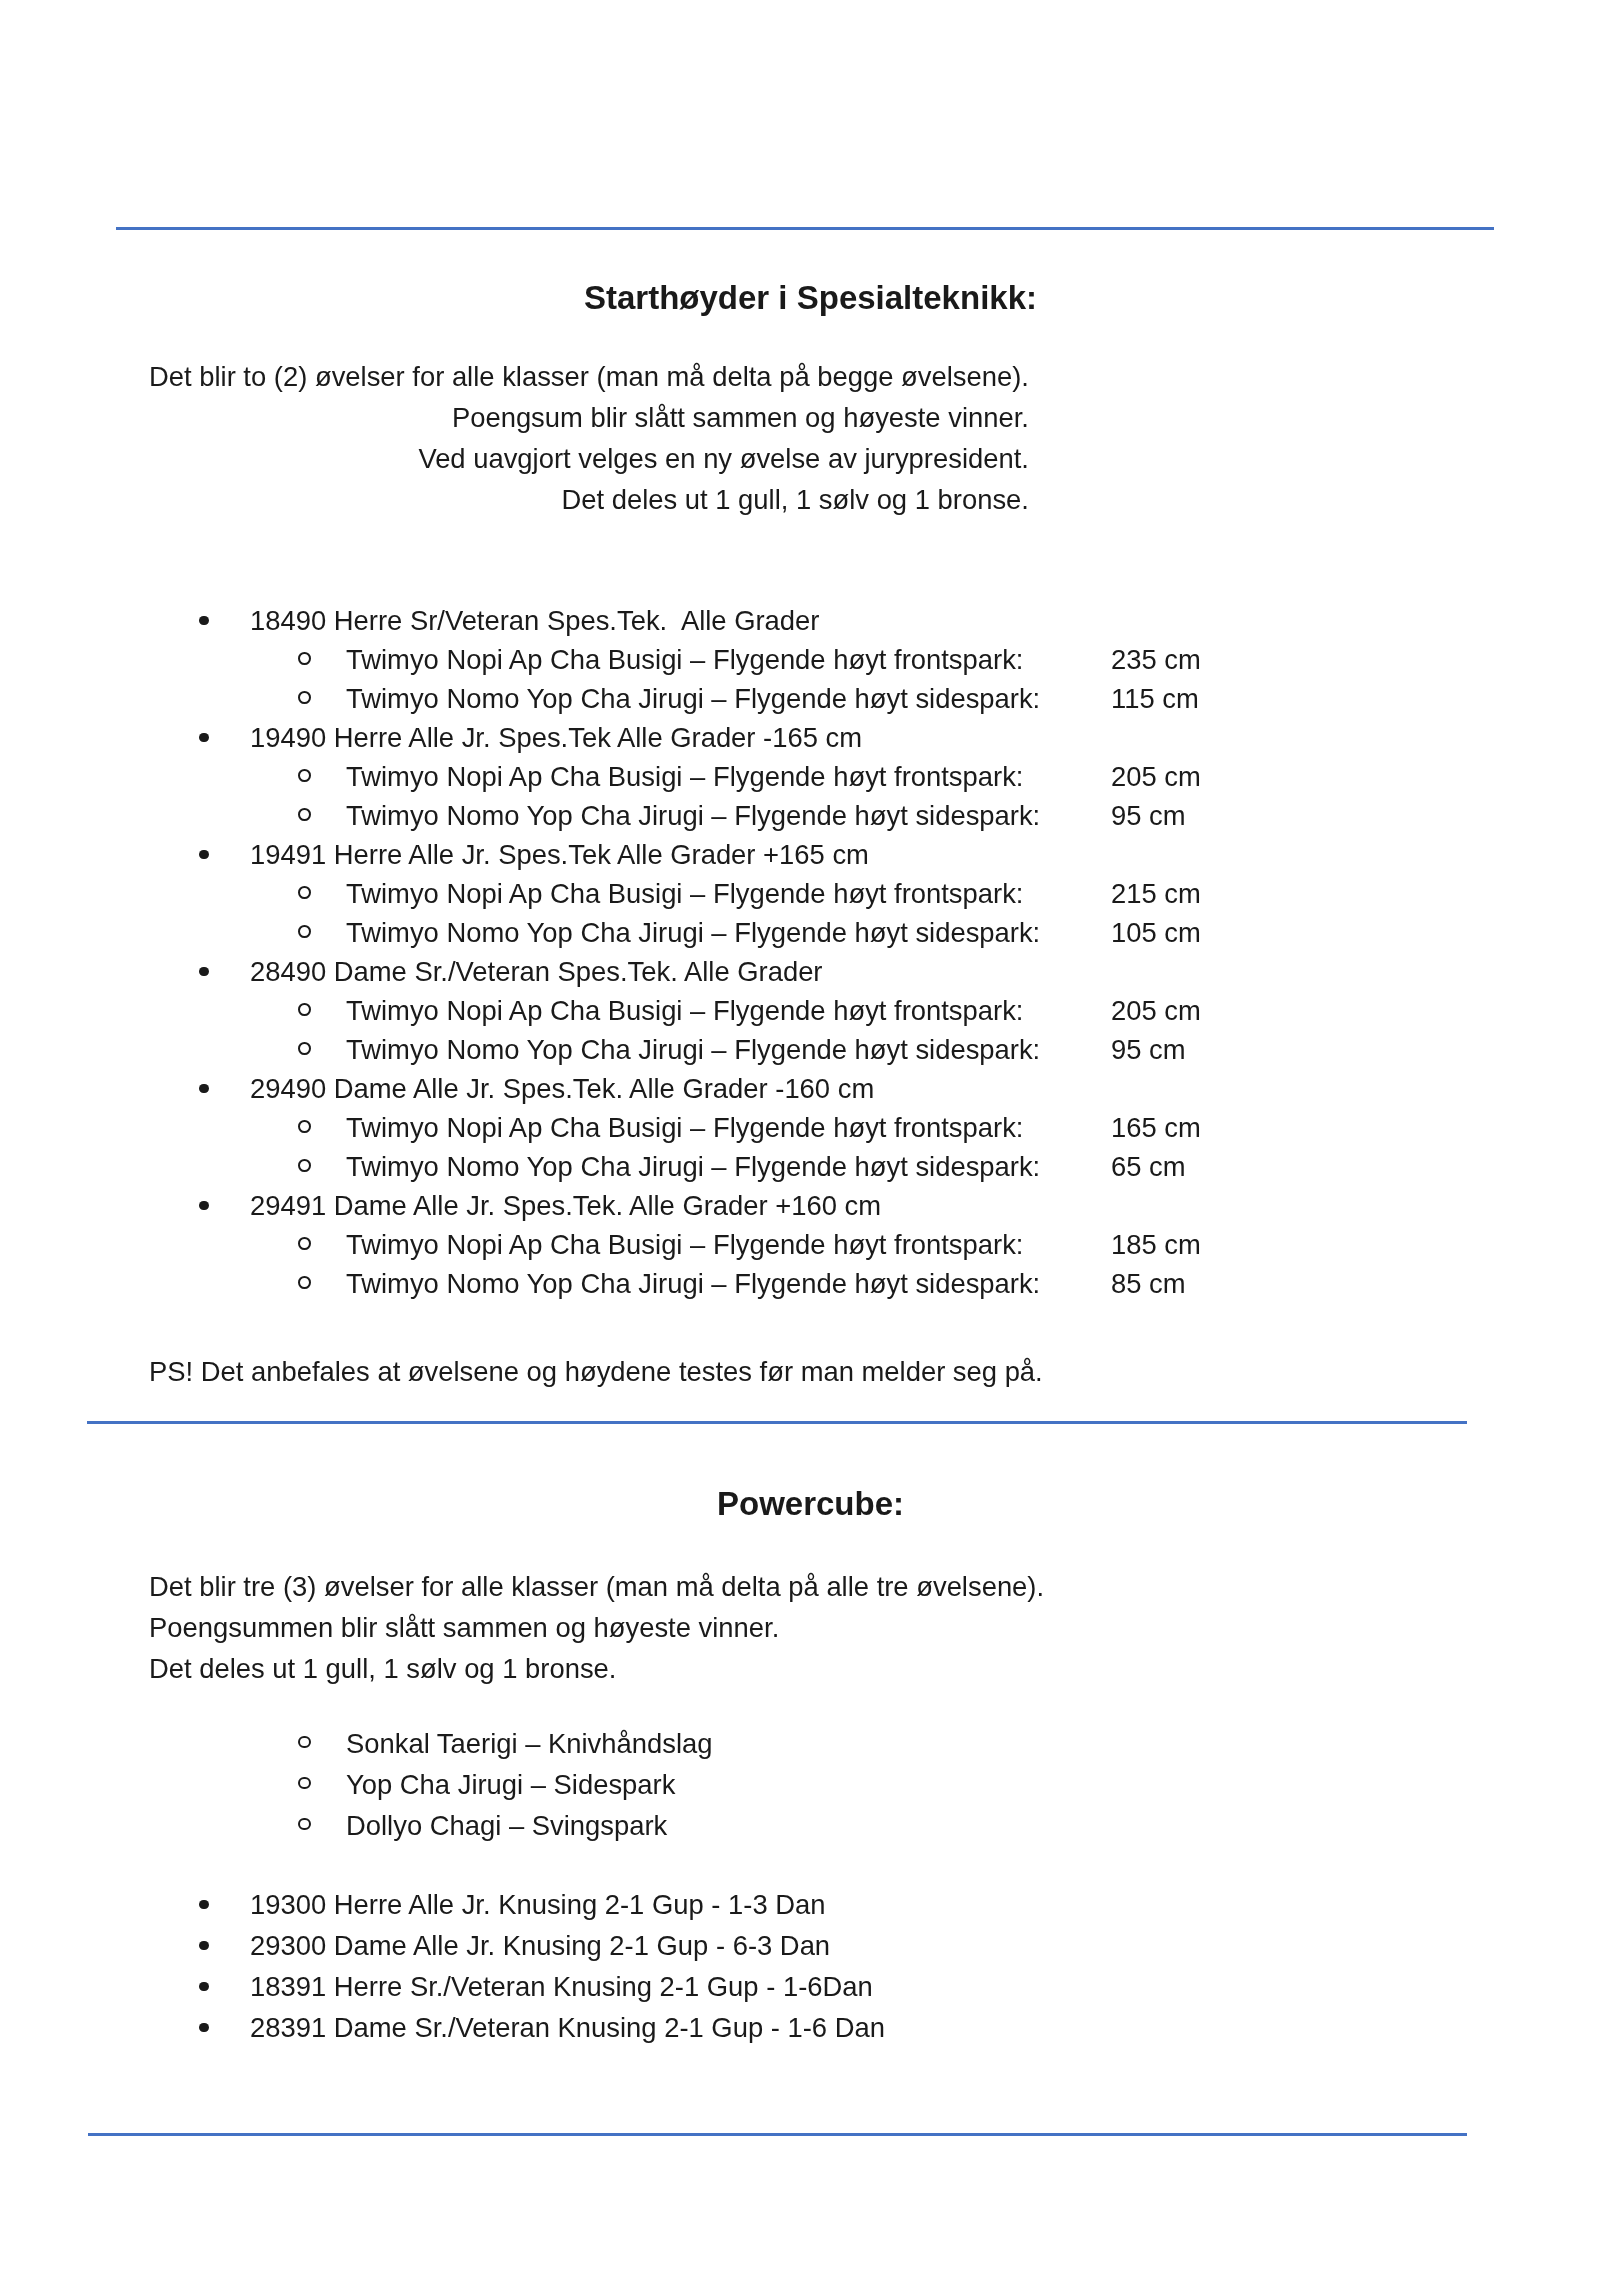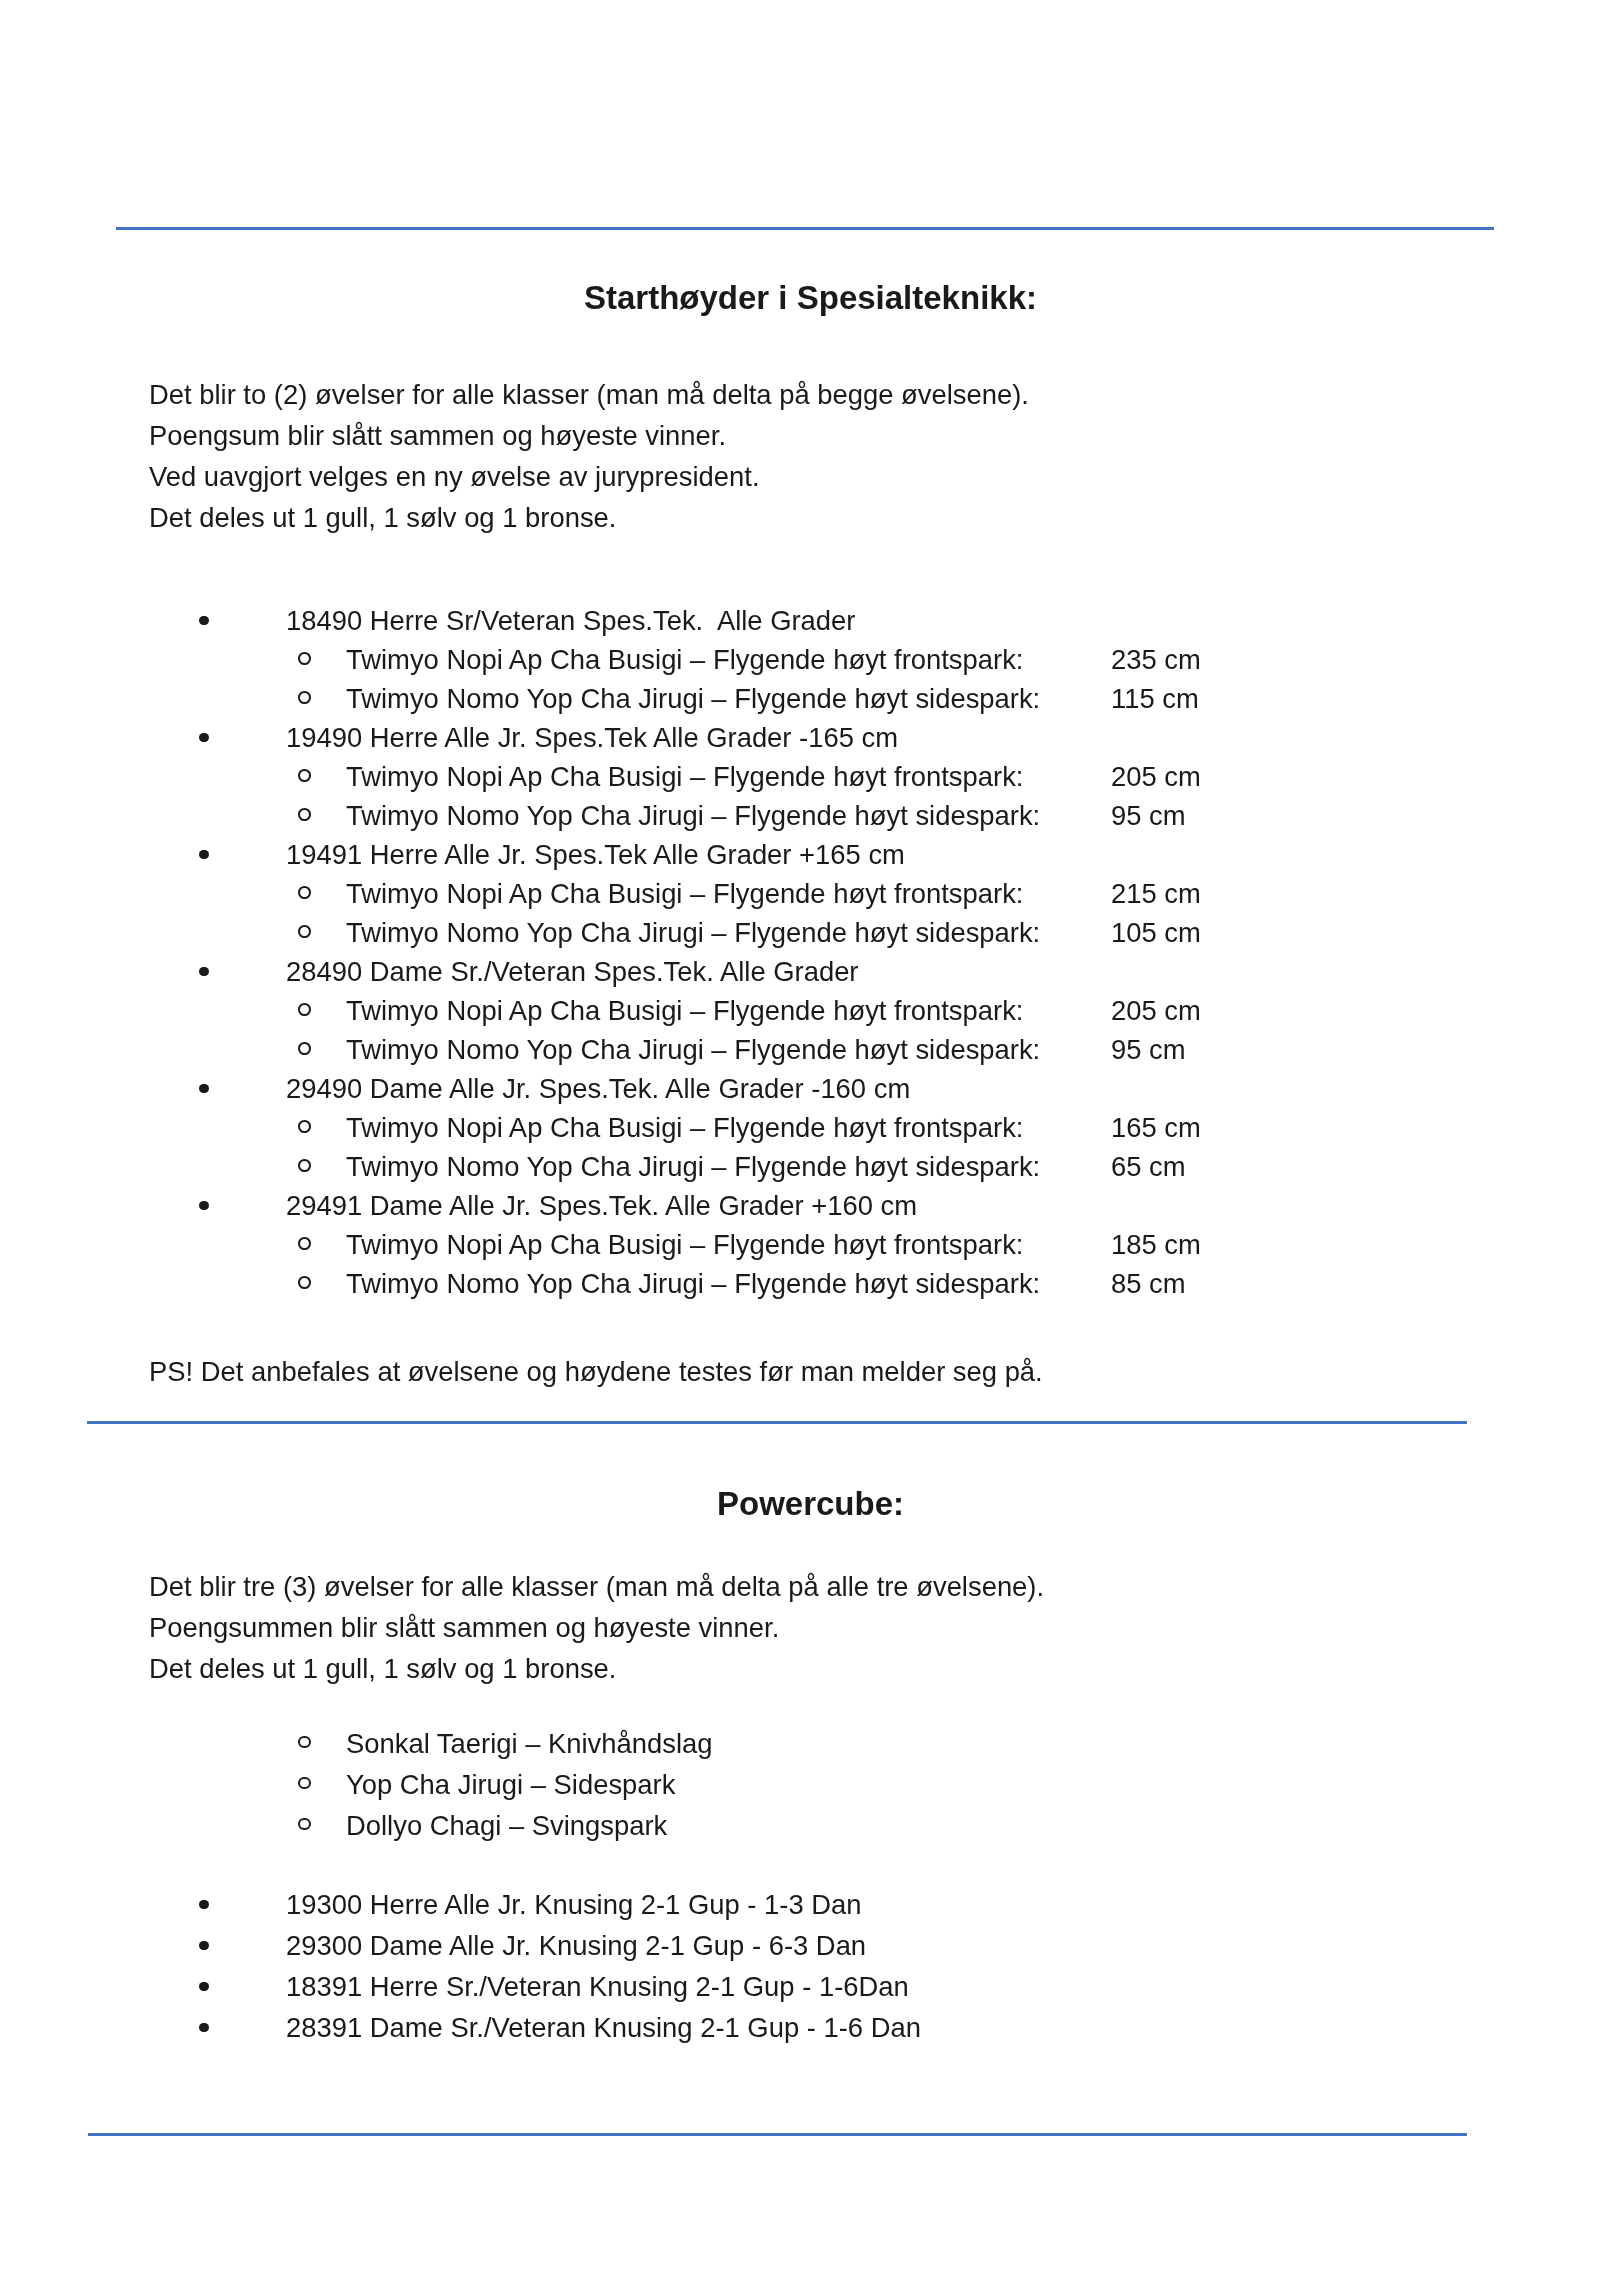--- a/index.html
+++ b/index.html
@@ -27,35 +27,35 @@
   .marker-dot{
     position:absolute;left:199px;top:14.7px;width:9.8px;height:9.8px;
     border-radius:50%;background:#1a1a1a;
   }
   .marker-ring{
     position:absolute;left:298px;top:11.8px;width:8.8px;height:8.8px;
     border:2px solid #1a1a1a;border-radius:50%;background:transparent;
   }
   .lh42 .marker-dot{top:15.7px;}
   .lh42 .marker-ring{top:12.7px;}
-  .t1{position:absolute;left:250px;line-height:39px;white-space:pre;margin-left:36px;}
+  .t1{position:absolute;left:250px;line-height:39px;white-space:pre;}
   .t2{position:absolute;left:346px;line-height:39px;white-space:pre;}
   .val{position:absolute;left:1111px;line-height:39px;white-space:pre;}
   .lh42 .t1,.lh42 .t2{line-height:41px;}
 </style>
 </head>
 <body>
 
 <div class="page">
 
   <div class="rule" style="top:227px;left:116px;width:1378px;"></div>
 
   <div class="doc-title" style="top:276px;">Starthøyder i Spesialteknikk:</div>
 
-  <div class="para" style="top:374px;">
+  <div class="para" style="top:356px;text-align:right;">
     <div class="pline">Det blir to (2) øvelser for alle klasser (man må delta på begge øvelsene).</div>
     <div class="pline">Poengsum blir slått sammen og høyeste vinner.</div>
     <div class="pline">Ved uavgjort velges en ny øvelse av jurypresident.</div>
     <div class="pline">Det deles ut 1 gull, 1 sølv og 1 bronse.</div>
   </div>
 
   <div class="list" style="top:601px;">
 
     <div class="row">
       <span class="marker-dot"></span>

